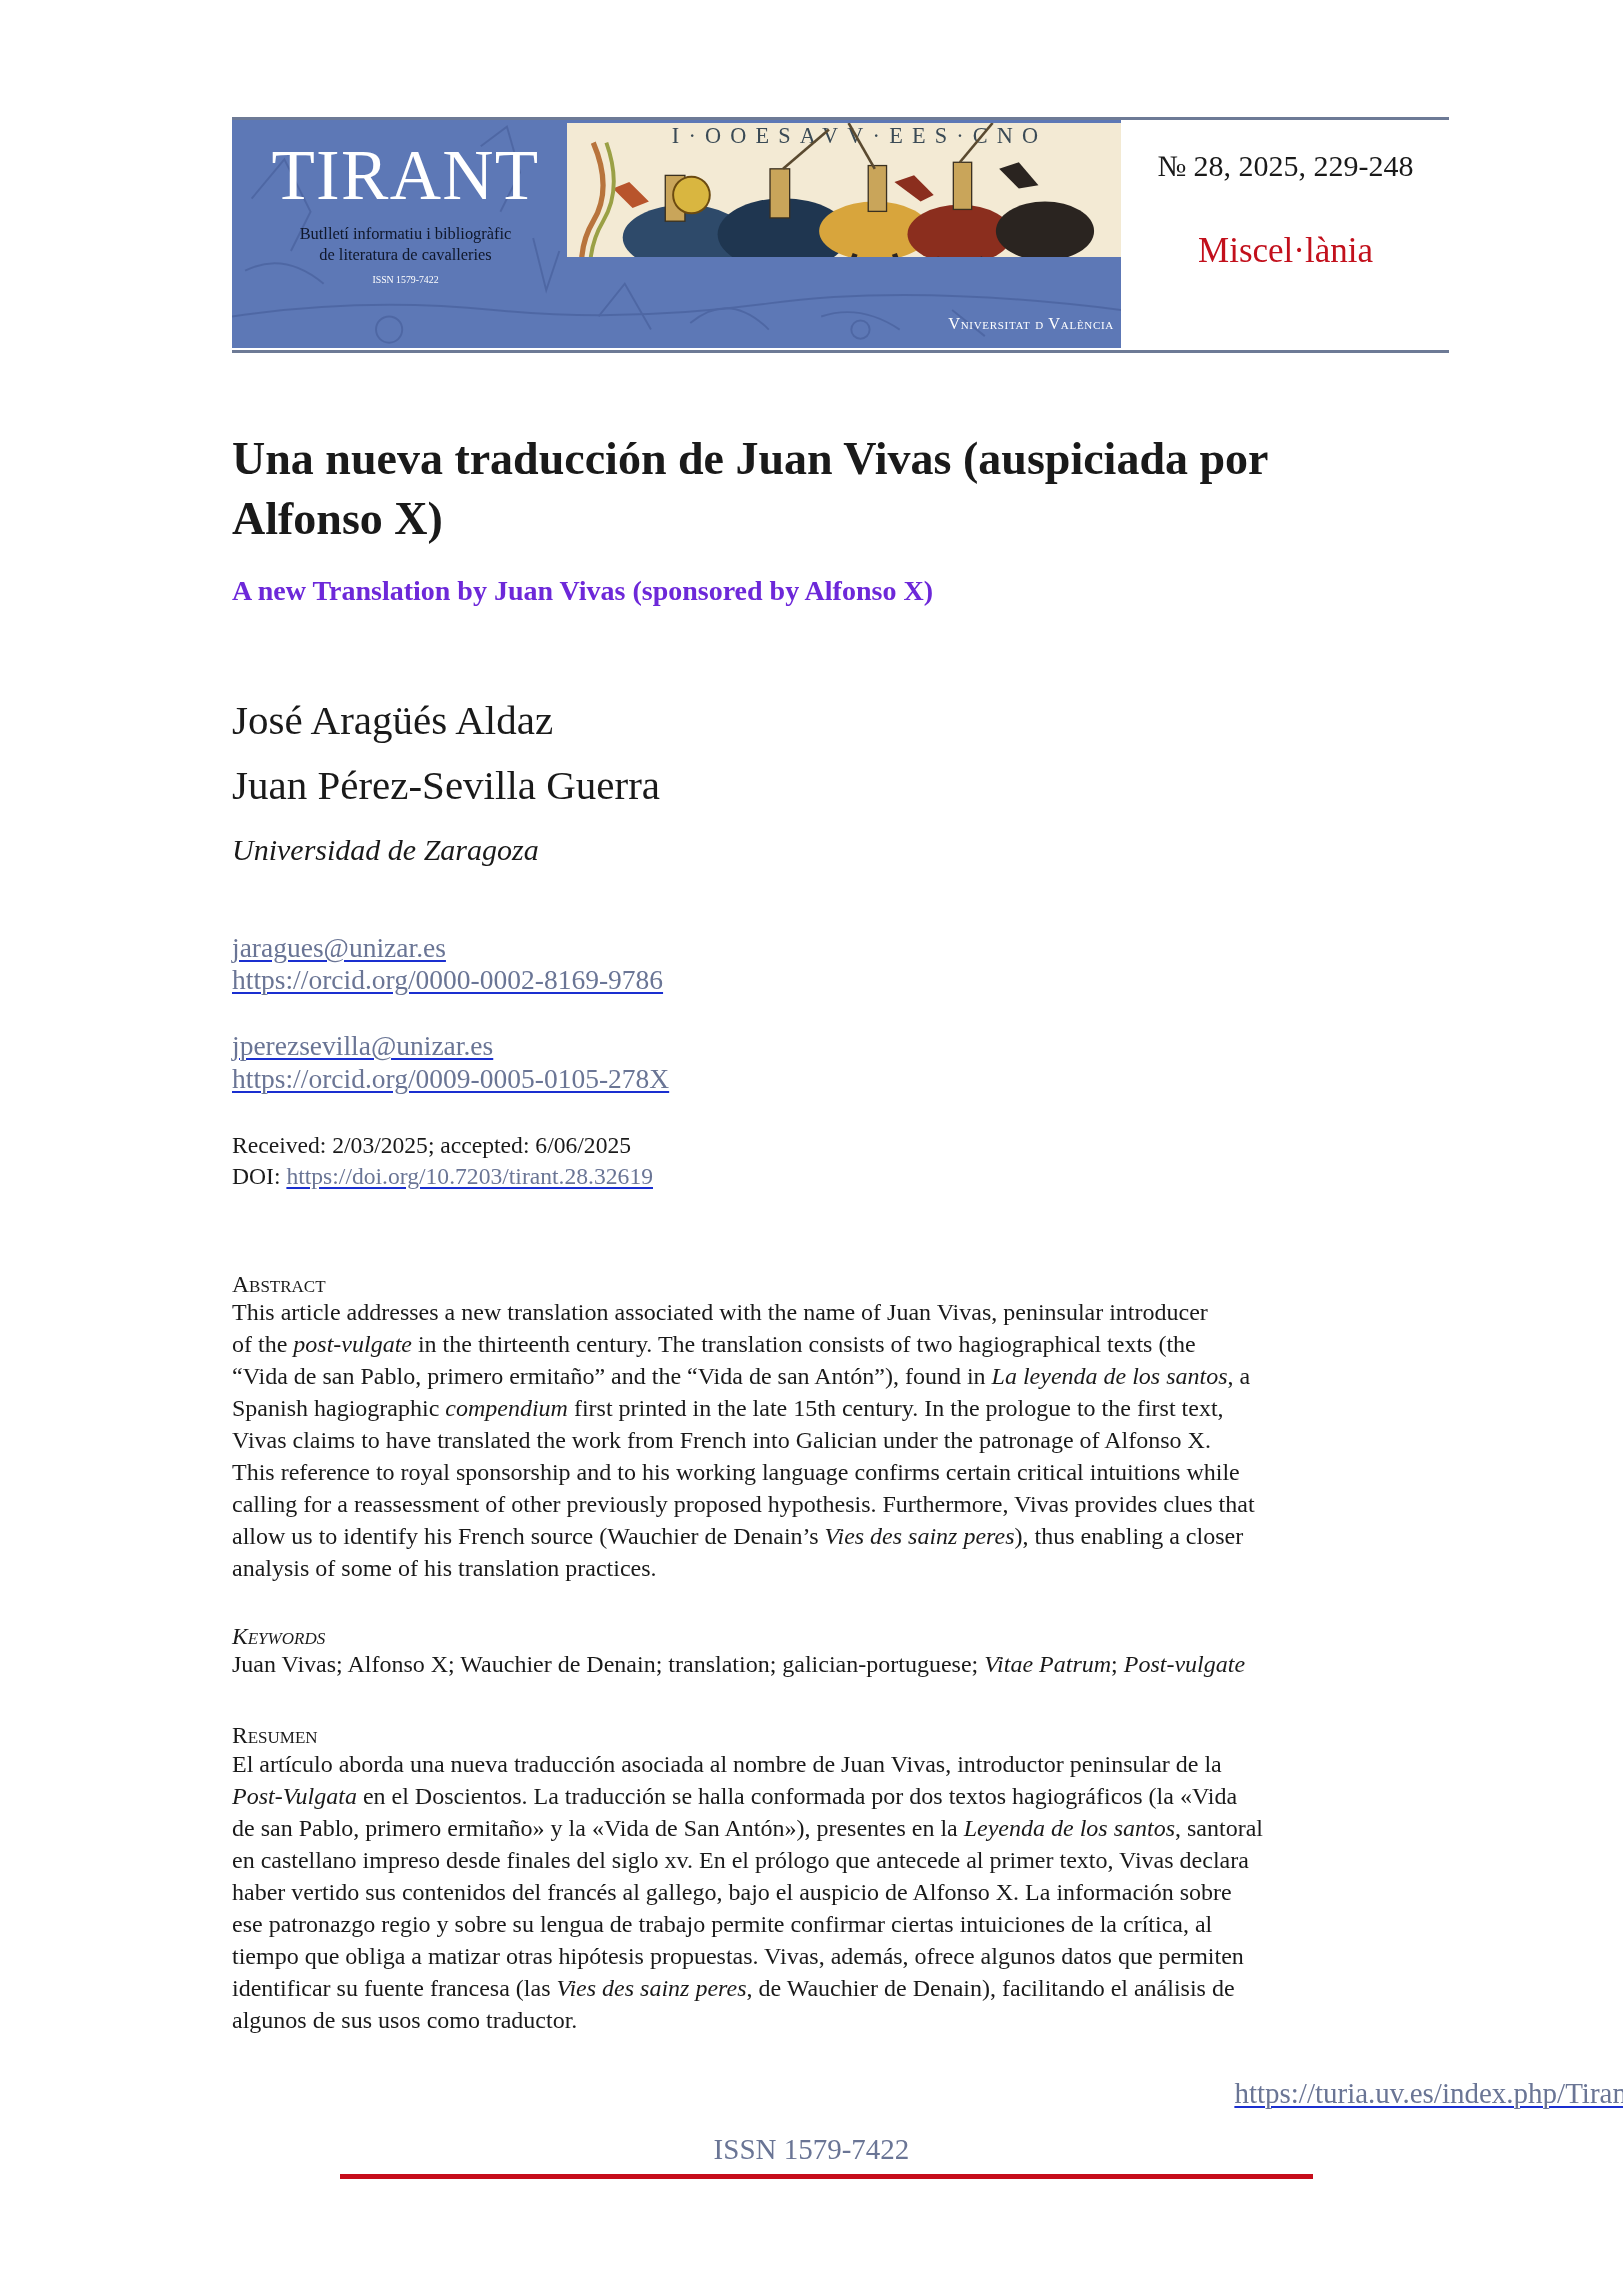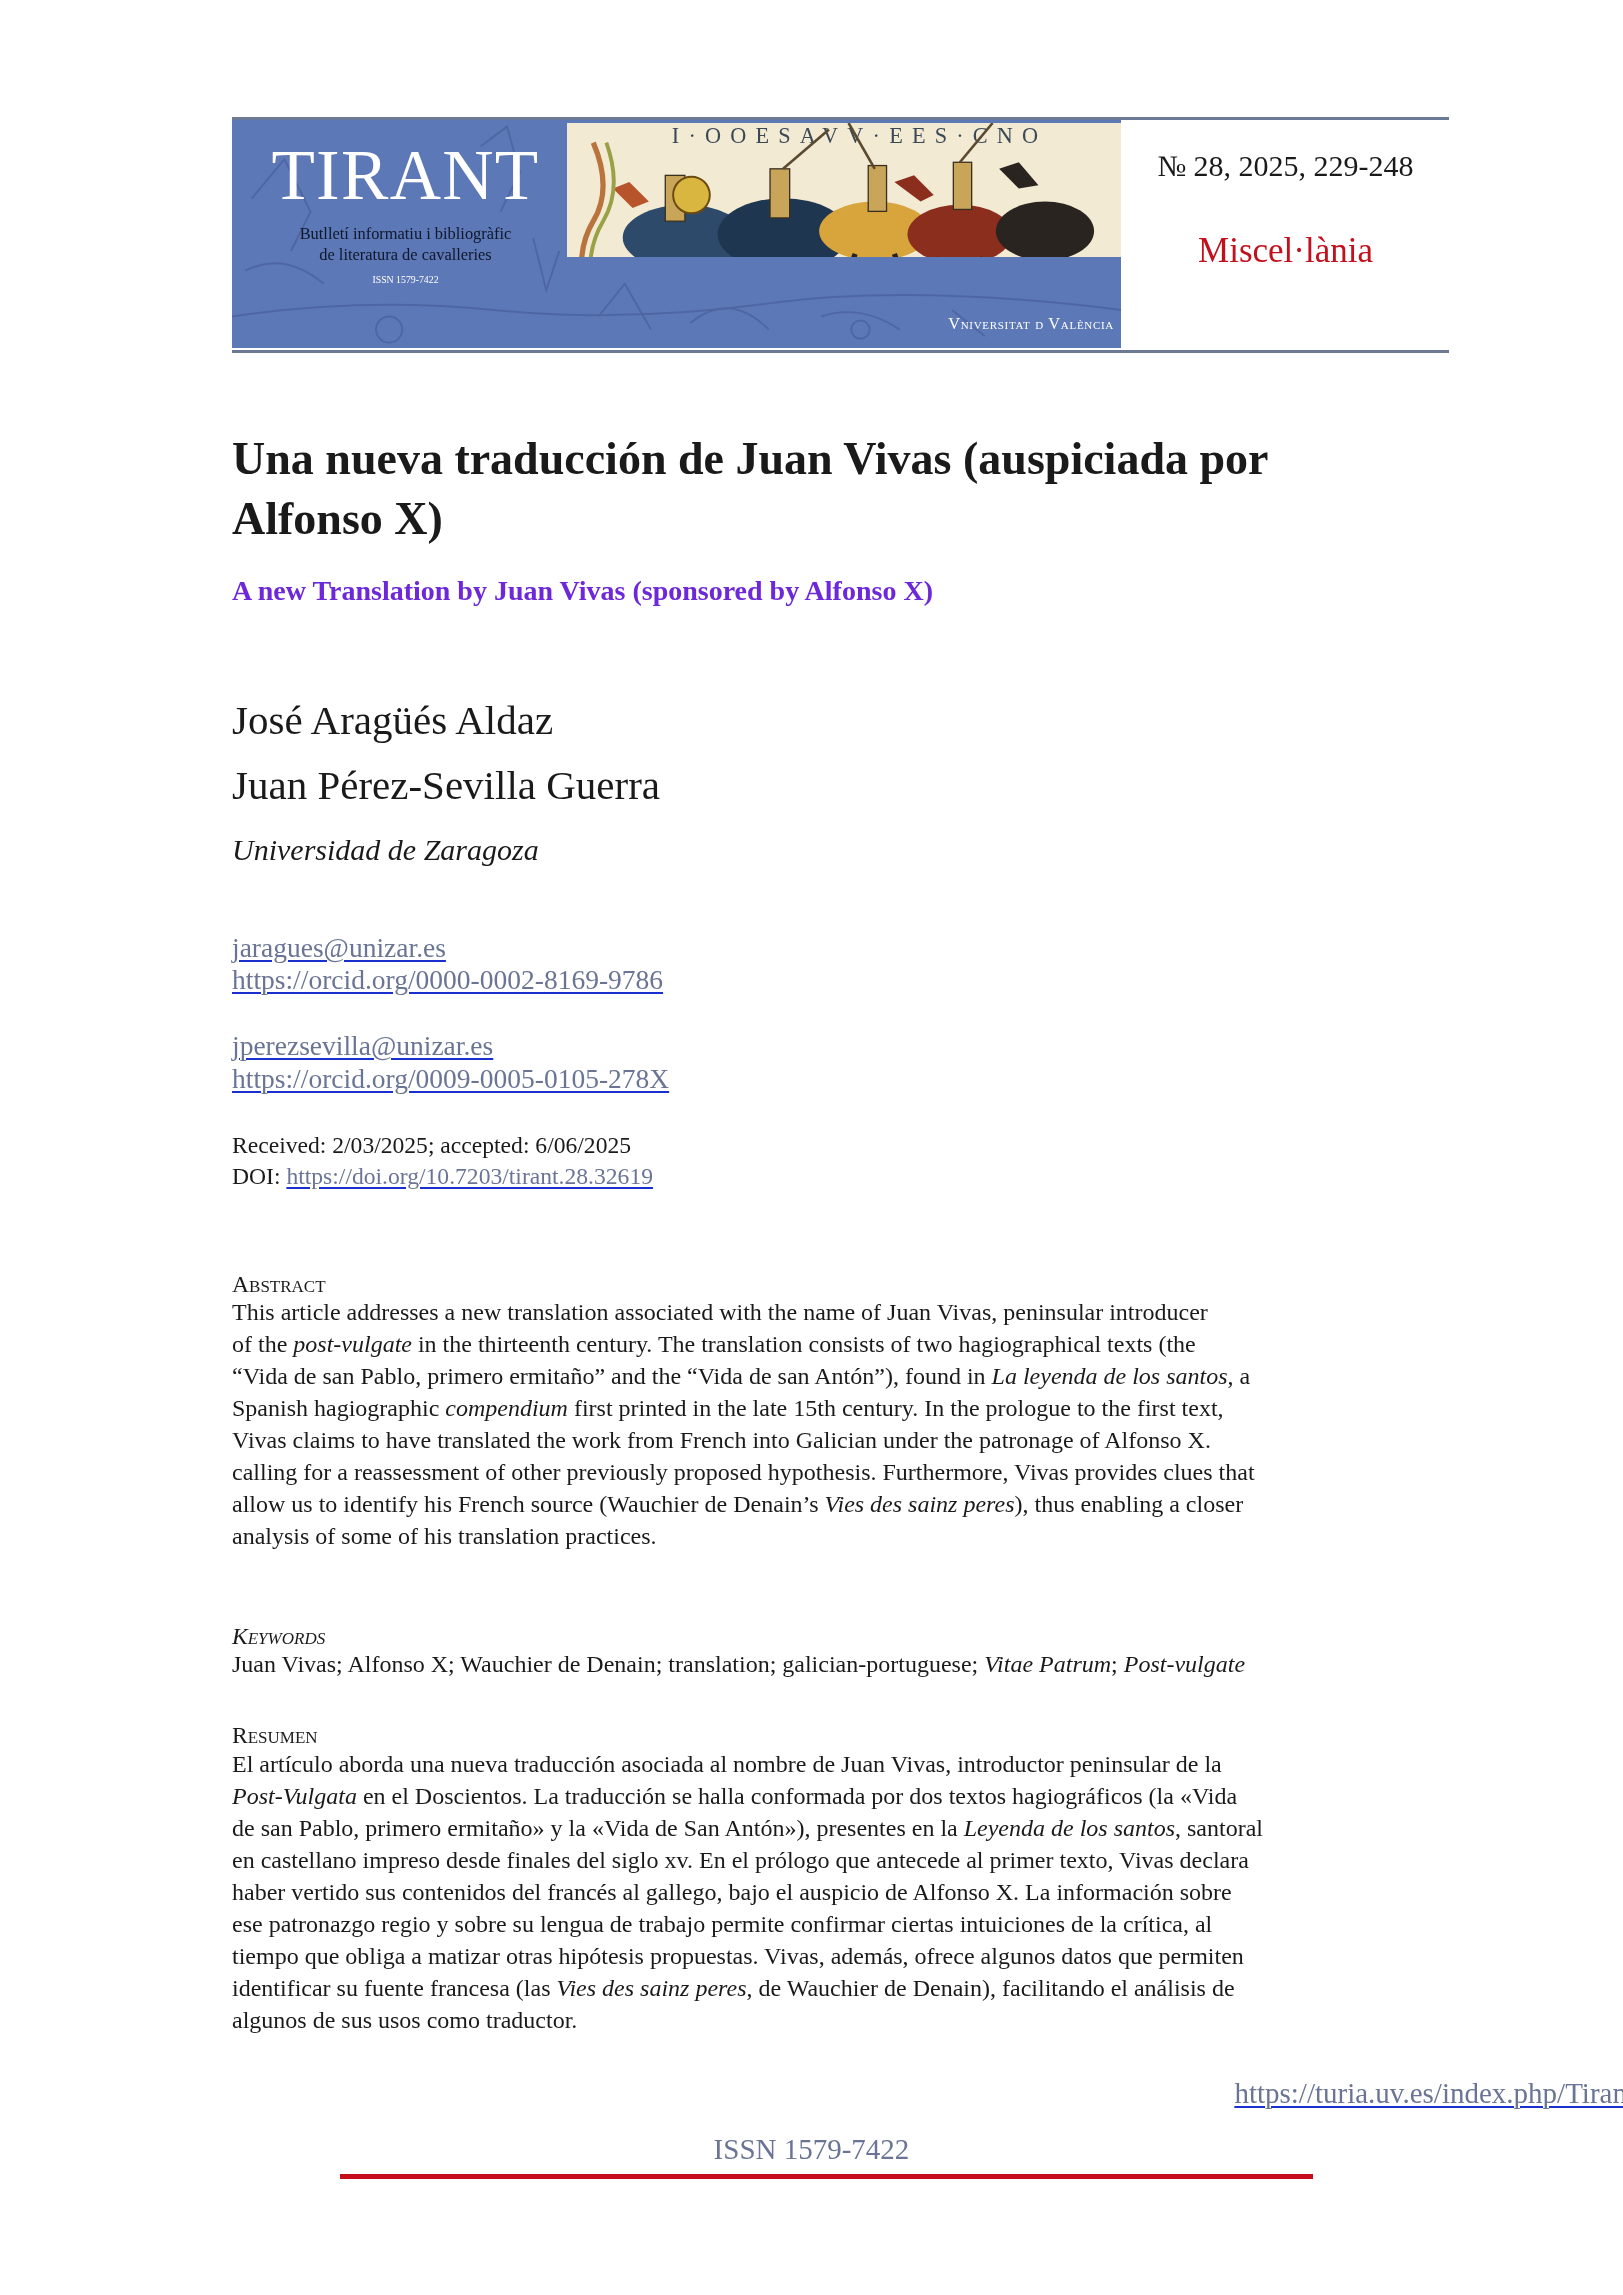--- a/index.html
+++ b/index.html
@@ -364,20 +364,21 @@
   <span>DOI: </span><a class="link">https://doi.org/10.7203/tirant.28.32619</a>
 </div>
 
 <div class="sec-heading abstract-heading">Abstract</div>
 <div class="sec-body abstract-body">
     <span class="line"><span>This article addresses a new translation associated with the name of Juan Vivas, peninsular introducer</span></span>
     <span class="line"><span>of the </span><i>post-vulgate</i><span> in the thirteenth century. The translation consists of two hagiographical texts (the</span></span>
     <span class="line"><span>“Vida de san Pablo, primero ermitaño” and the “Vida de san Antón”), found in </span><i>La leyenda de los santos</i><span>, a</span></span>
     <span class="line"><span>Spanish hagiographic </span><i>compendium</i><span> first printed in the late 15th century. In the prologue to the first text,</span></span>
     <span class="line"><span>Vivas claims to have translated the work from French into Galician under the patronage of Alfonso X.</span></span>
+    <span class="line"><span>This reference to royal sponsorship and to his working language confirms certain critical intuitions while</span></span>
     <span class="line"><span>calling for a reassessment of other previously proposed hypothesis. Furthermore, Vivas provides clues that</span></span>
     <span class="line"><span>allow us to identify his French source (Wauchier de Denain’s </span><i>Vies des sainz peres</i><span>), thus enabling a closer</span></span>
     <span class="line"><span>analysis of some of his translation practices.</span></span>
   </div>
 
 <div class="sec-heading keywords-heading">Keywords</div>
 <div class="sec-body keywords-body">
     <span class="line"><span>Juan Vivas; Alfonso X; Wauchier de Denain; translation; galician-portuguese; </span><i>Vitae Patrum</i><span>; </span><i>Post-vulgate</i></span>
   </div>
 

